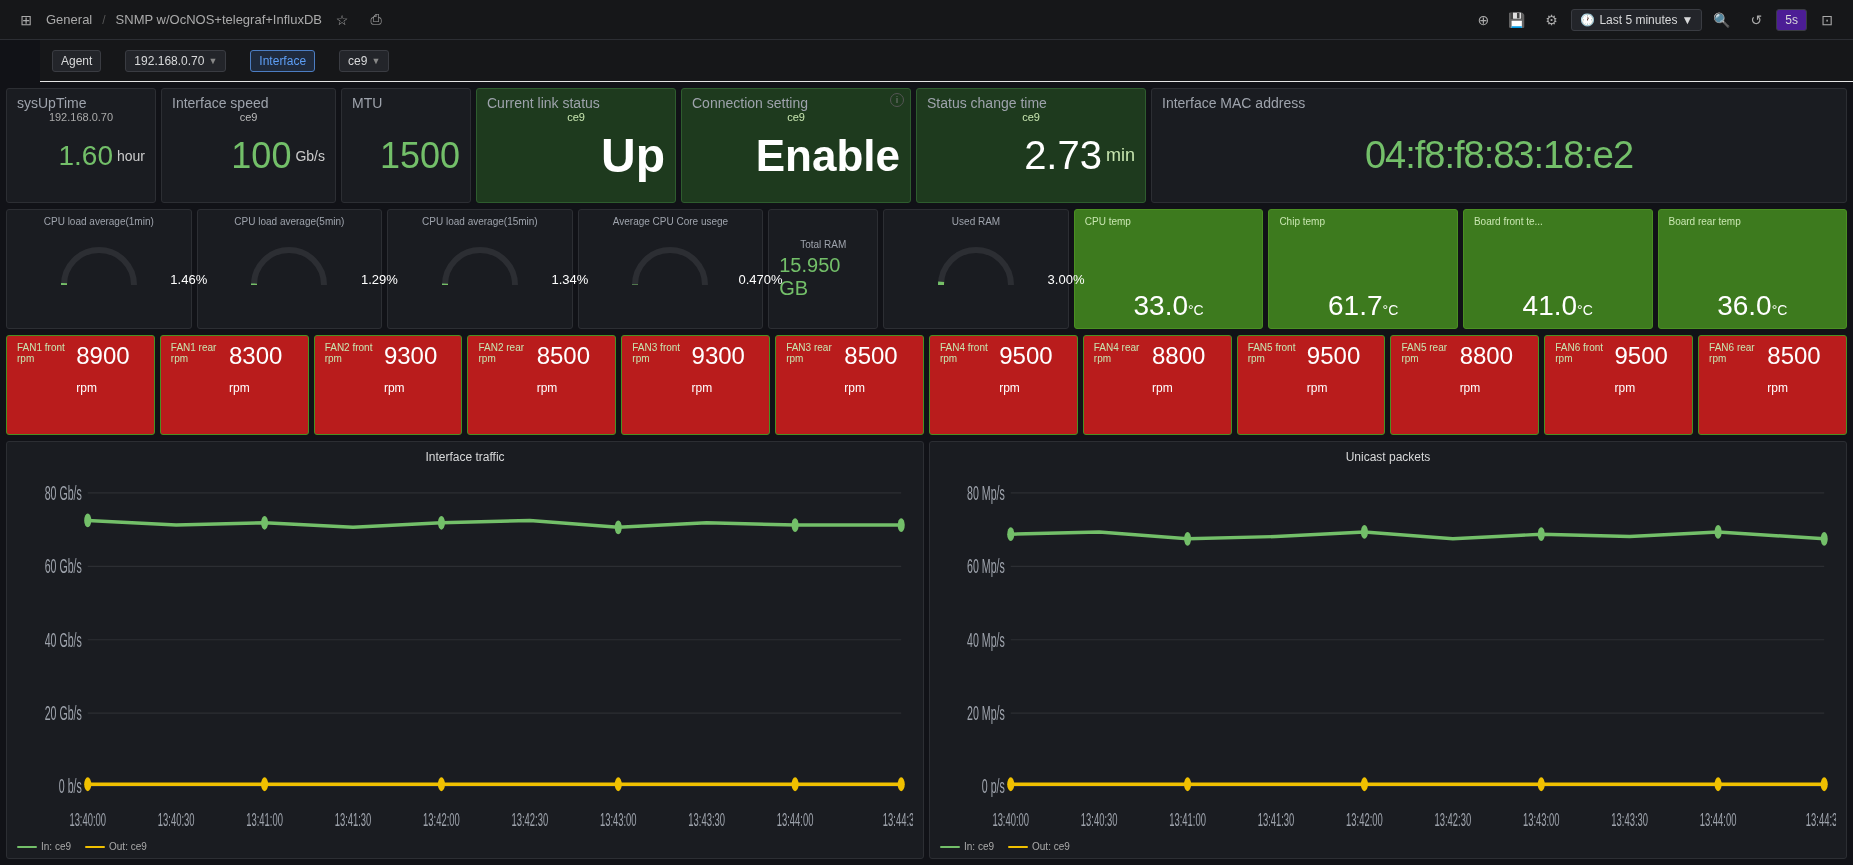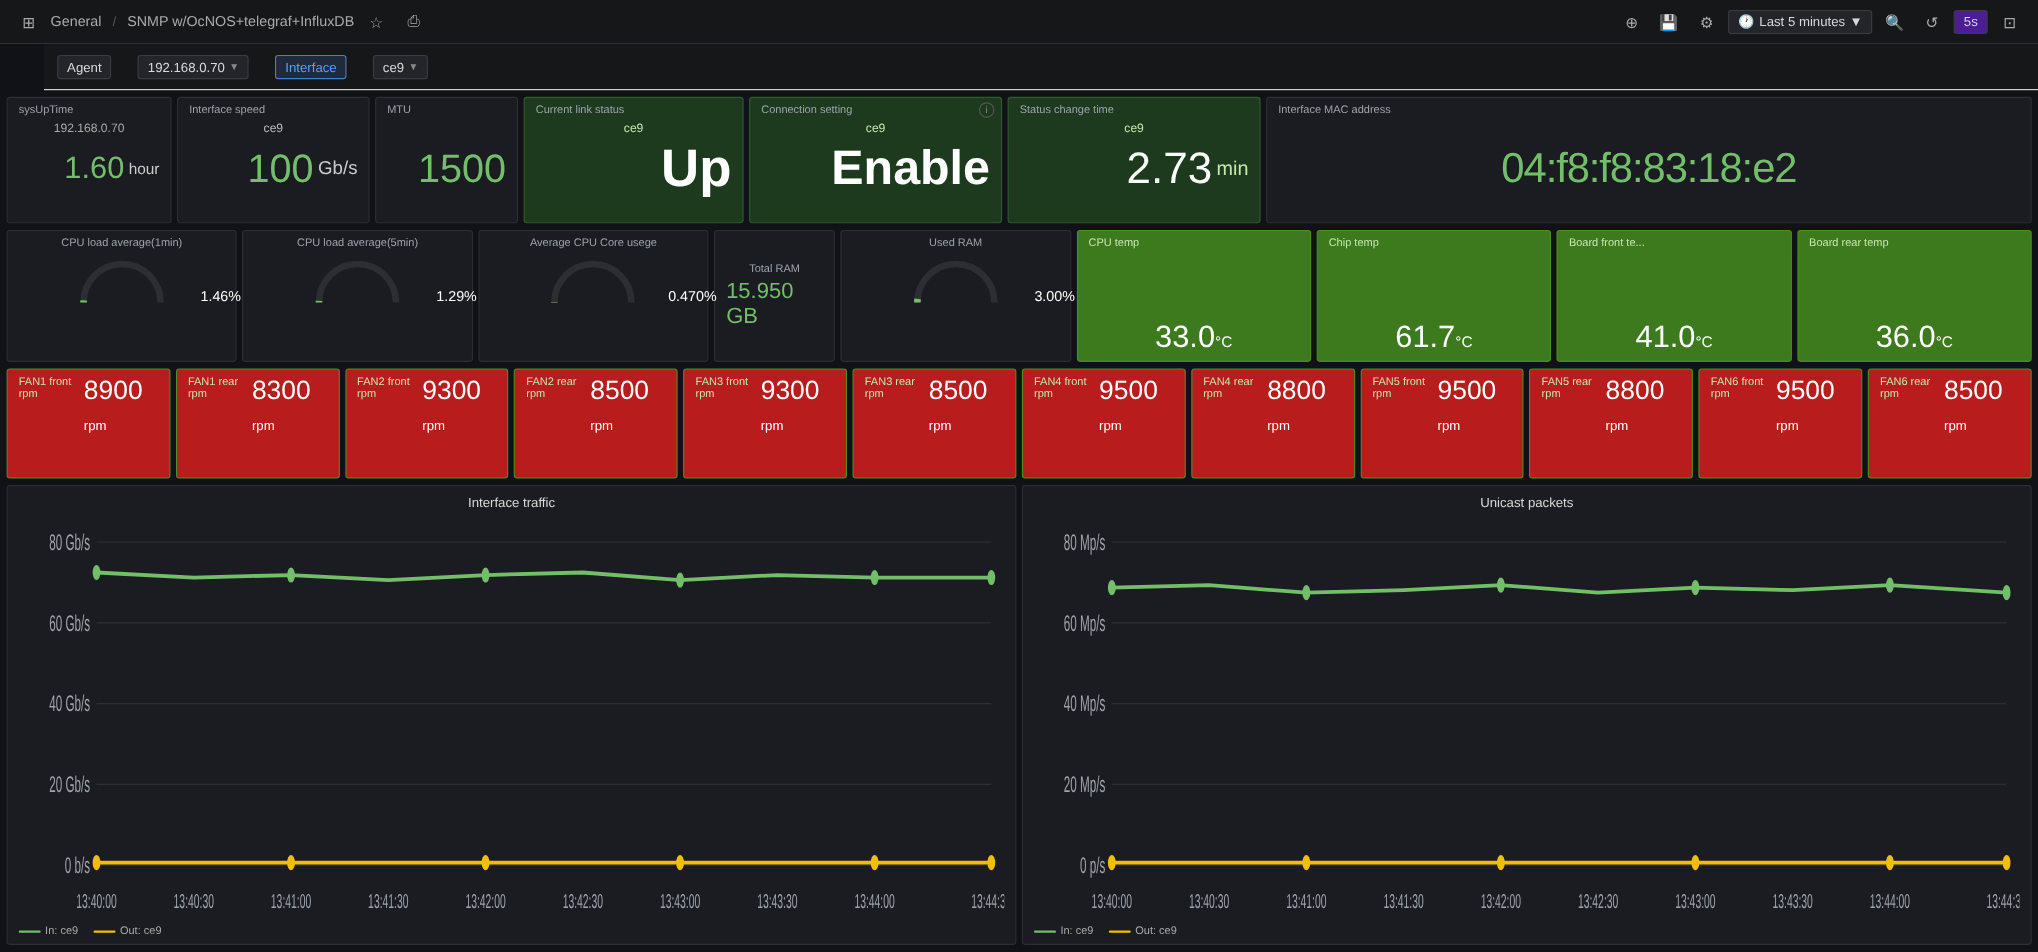--- a/index.html
+++ b/index.html
@@ -121,21 +121,21 @@
       background: #1a1c21;
       border: 1px solid #2c2e33;
       border-radius: 3px;
       display: flex;
       flex-direction: column;
       padding: 6px 10px;
       position: relative;
       overflow: hidden;
     }
     .stat-card-label {
-      font-size: 10px;
+      font-size: 14px;
       color: #9ea3ac;
       margin-bottom: 4px;
       white-space: nowrap;
     }
     .stat-card-value {
       flex: 1;
       display: flex;
       align-items: center;
       justify-content: flex-end;
       font-size: 28px;
@@ -186,21 +186,21 @@
       border-radius: 3px;
       display: flex;
       flex-direction: column;
       align-items: center;
       padding: 6px 8px;
       flex: 1;
     }
     .gauge-card-label {
       font-size: 10px;
       color: #9ea3ac;
-      margin-bottom: 0;
+      margin-bottom: 10px;
       white-space: nowrap;
       text-align: center;
     }
     .gauge-value {
       position: absolute;
       bottom: 2px;
       width: 100%;
       text-align: center;
       font-size: 13px;
       color: #fff;
@@ -418,21 +418,21 @@
         <span style="color:#73bf69;font-size:28px;font-weight:300;">1.60</span>
         <span class="unit">hour</span>
       </div>
     </div>
 
     <div class="stat-card card-intspeed">
       <span class="stat-card-label">Interface speed</span>
       <span class="intspeed-sub">ce9</span>
       <div class="stat-card-value">
         <span style="color:#73bf69;font-size:36px;font-weight:300;">100</span>
-        <span style="font-size:17px;margin-left:4px;color:#ccc;">Gb/s</span>
+        <span style="font-size:14px;margin-left:4px;color:#ccc;">Gb/s</span>
       </div>
     </div>
 
     <div class="stat-card card-mtu">
       <span class="stat-card-label">MTU</span>
       <div class="stat-card-value">
         <span style="color:#73bf69;font-size:36px;font-weight:300;">1500</span>
       </div>
     </div>
 
@@ -499,20 +499,37 @@
               <stop offset="0%" stop-color="#73bf69"></stop>
               <stop offset="60%" stop-color="#f0c000"></stop>
               <stop offset="100%" stop-color="#e05050"></stop>
             </linearGradient>
           </defs>
         </svg>
         <span class="gauge-value">1.29%</span>
       </div>
     </div>
 
+    <div class="gauge-card">
+      <span class="gauge-card-label">CPU load average(15min)</span>
+      <div class="gauge-svg-wrap">
+        <svg viewBox="0 0 90 52" width="90" height="52">
+          <path d="M 10 48 A 35 35 0 0 1 80 48" fill="none" stroke="#2c2e33" stroke-width="6"></path>
+          <path d="M 10 48 A 35 35 0 0 1 80 48" fill="none" stroke="url(#g3)" stroke-width="6" stroke-dasharray="110" stroke-dashoffset="108.5"></path>
+          <defs>
+            <linearGradient id="g3" x1="0%" y1="0%" x2="100%" y2="0%">
+              <stop offset="0%" stop-color="#73bf69"></stop>
+              <stop offset="60%" stop-color="#f0c000"></stop>
+              <stop offset="100%" stop-color="#e05050"></stop>
+            </linearGradient>
+          </defs>
+        </svg>
+        <span class="gauge-value">1.34%</span>
+      </div>
+    </div>
 
     <div class="gauge-card">
       <span class="gauge-card-label">Average CPU Core usege</span>
       <div class="gauge-svg-wrap">
         <svg viewBox="0 0 90 52" width="90" height="52">
           <path d="M 10 48 A 35 35 0 0 1 80 48" fill="none" stroke="#2c2e33" stroke-width="6"></path>
           <path d="M 10 48 A 35 35 0 0 1 80 48" fill="none" stroke="url(#g4)" stroke-width="6" stroke-dasharray="110" stroke-dashoffset="109.5"></path>
           <defs>
             <linearGradient id="g4" x1="0%" y1="0%" x2="100%" y2="0%">
               <stop offset="0%" stop-color="#73bf69"></stop>

